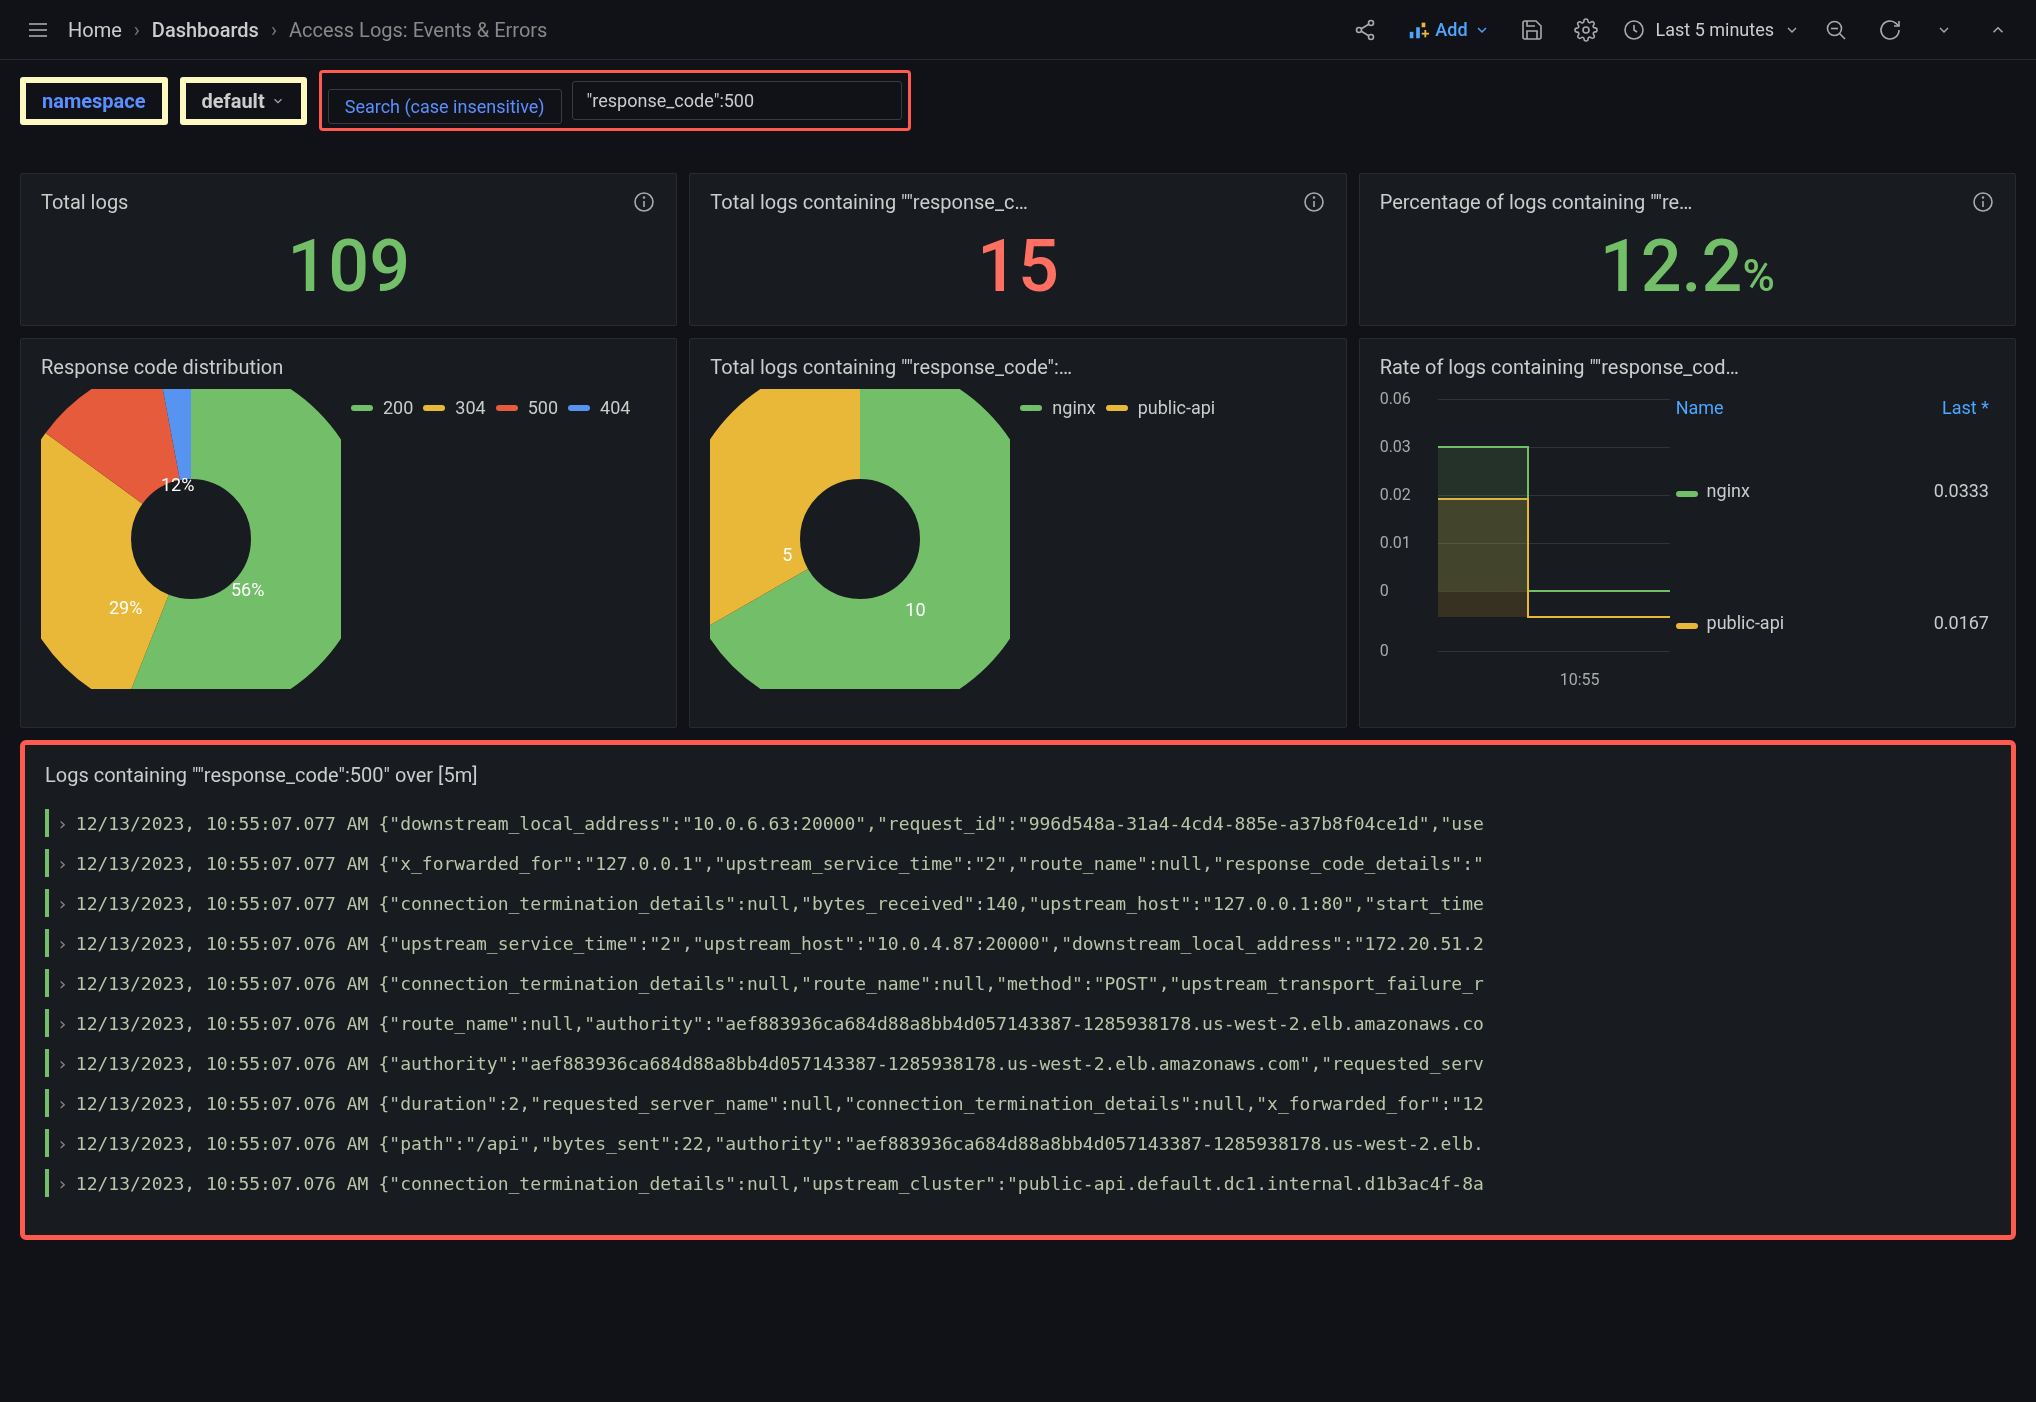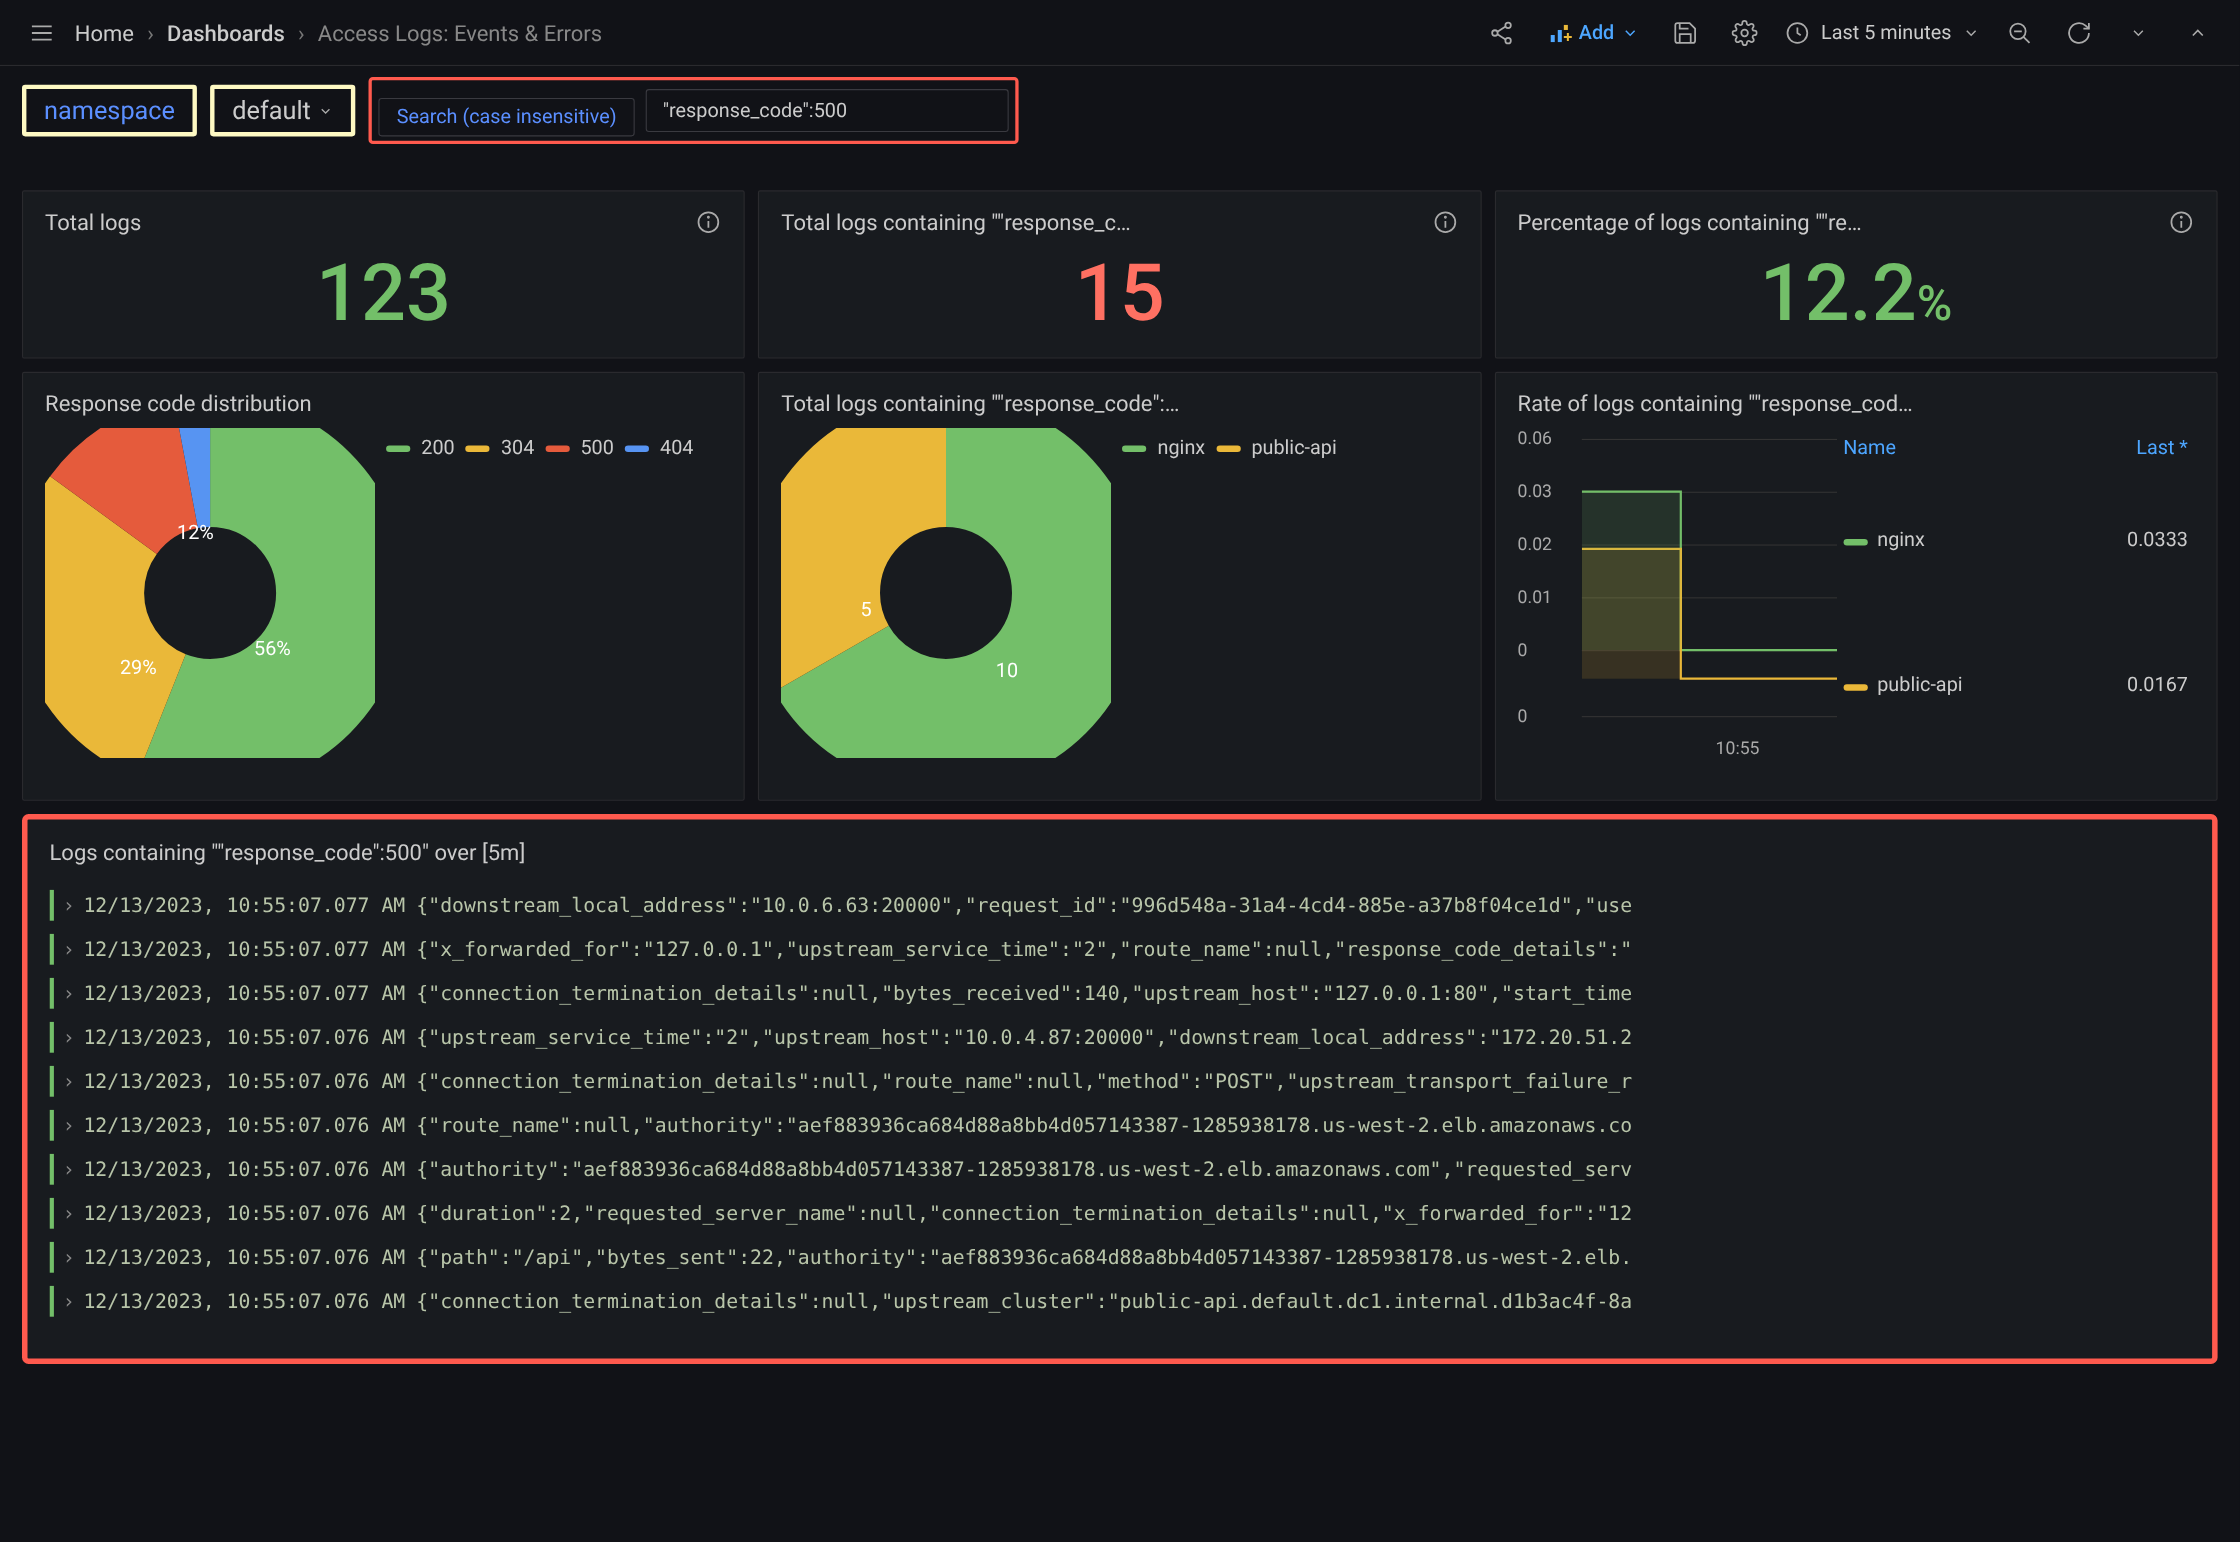--- a/index.html
+++ b/index.html
@@ -34,23 +34,24 @@
 .time-picker { display: flex; align-items: center; gap: 10px; font-size: 18px; color: #ccc; cursor: pointer; }
 
 .toolbar {
   display: flex;
   align-items: center;
   padding: 10px 20px;
   gap: 12px;
 }
 .pill {
   padding: 6px 16px;
-  border: 4px solid #fef9c3;
+  border: 6px solid #fef9c3;
   border-radius: 3px;
-  font-size: 23px;
+  font-size: 20px;
+  font-weight: bold;
 }
 .pill.ns { color: #5b8fff; }
 .pill.default { color: #ccc; display: flex; align-items: center; gap: 6px; }
 .search-box {
   border: 3px solid #ff5a4e;
   border-radius: 4px;
   padding: 4px 6px;
   display: flex;
   align-items: center;
   gap: 10px;
@@ -251,21 +252,21 @@
 <div class="grid">
   <div class="panel">
     <div class="panel-header">
       <span>Total logs</span>
       <svg class="icon" width="20" height="20" viewBox="0 0 24 24">
           <circle cx="12" cy="12" r="9"></circle>
           <line x1="12" y1="11" x2="12" y2="17"></line>
           <circle cx="12" cy="7.5" r="0.5" fill="#aaa"></circle>
         </svg>
     </div>
-    <div class="big-number green">123</div>
+    <div class="big-number green">109</div>
   </div>
   <div class="panel">
     <div class="panel-header">
       <span>Total logs containing ""response_c…</span>
       <svg class="icon" width="20" height="20" viewBox="0 0 24 24">
           <circle cx="12" cy="12" r="9"></circle>
           <line x1="12" y1="11" x2="12" y2="17"></line>
           <circle cx="12" cy="7.5" r="0.5" fill="#aaa"></circle>
         </svg>
     </div>

